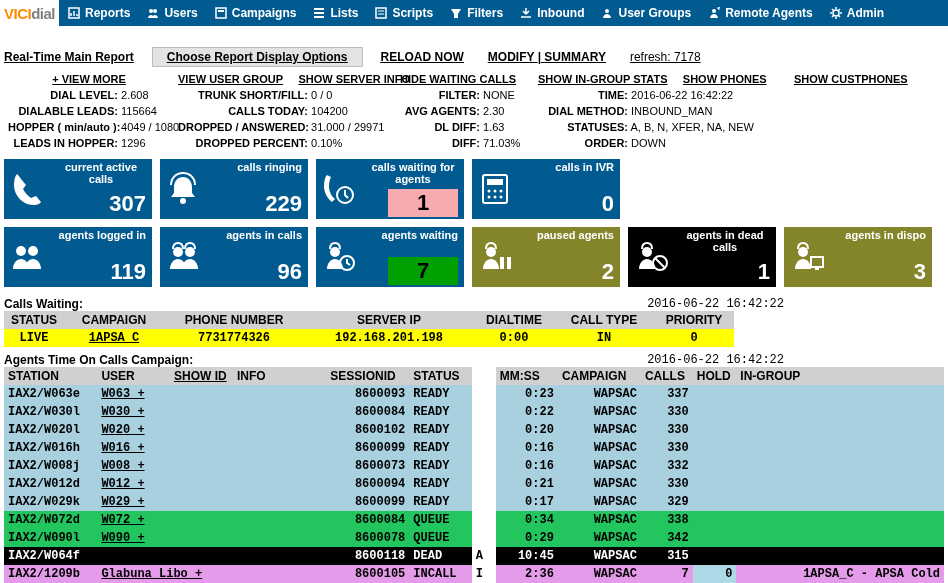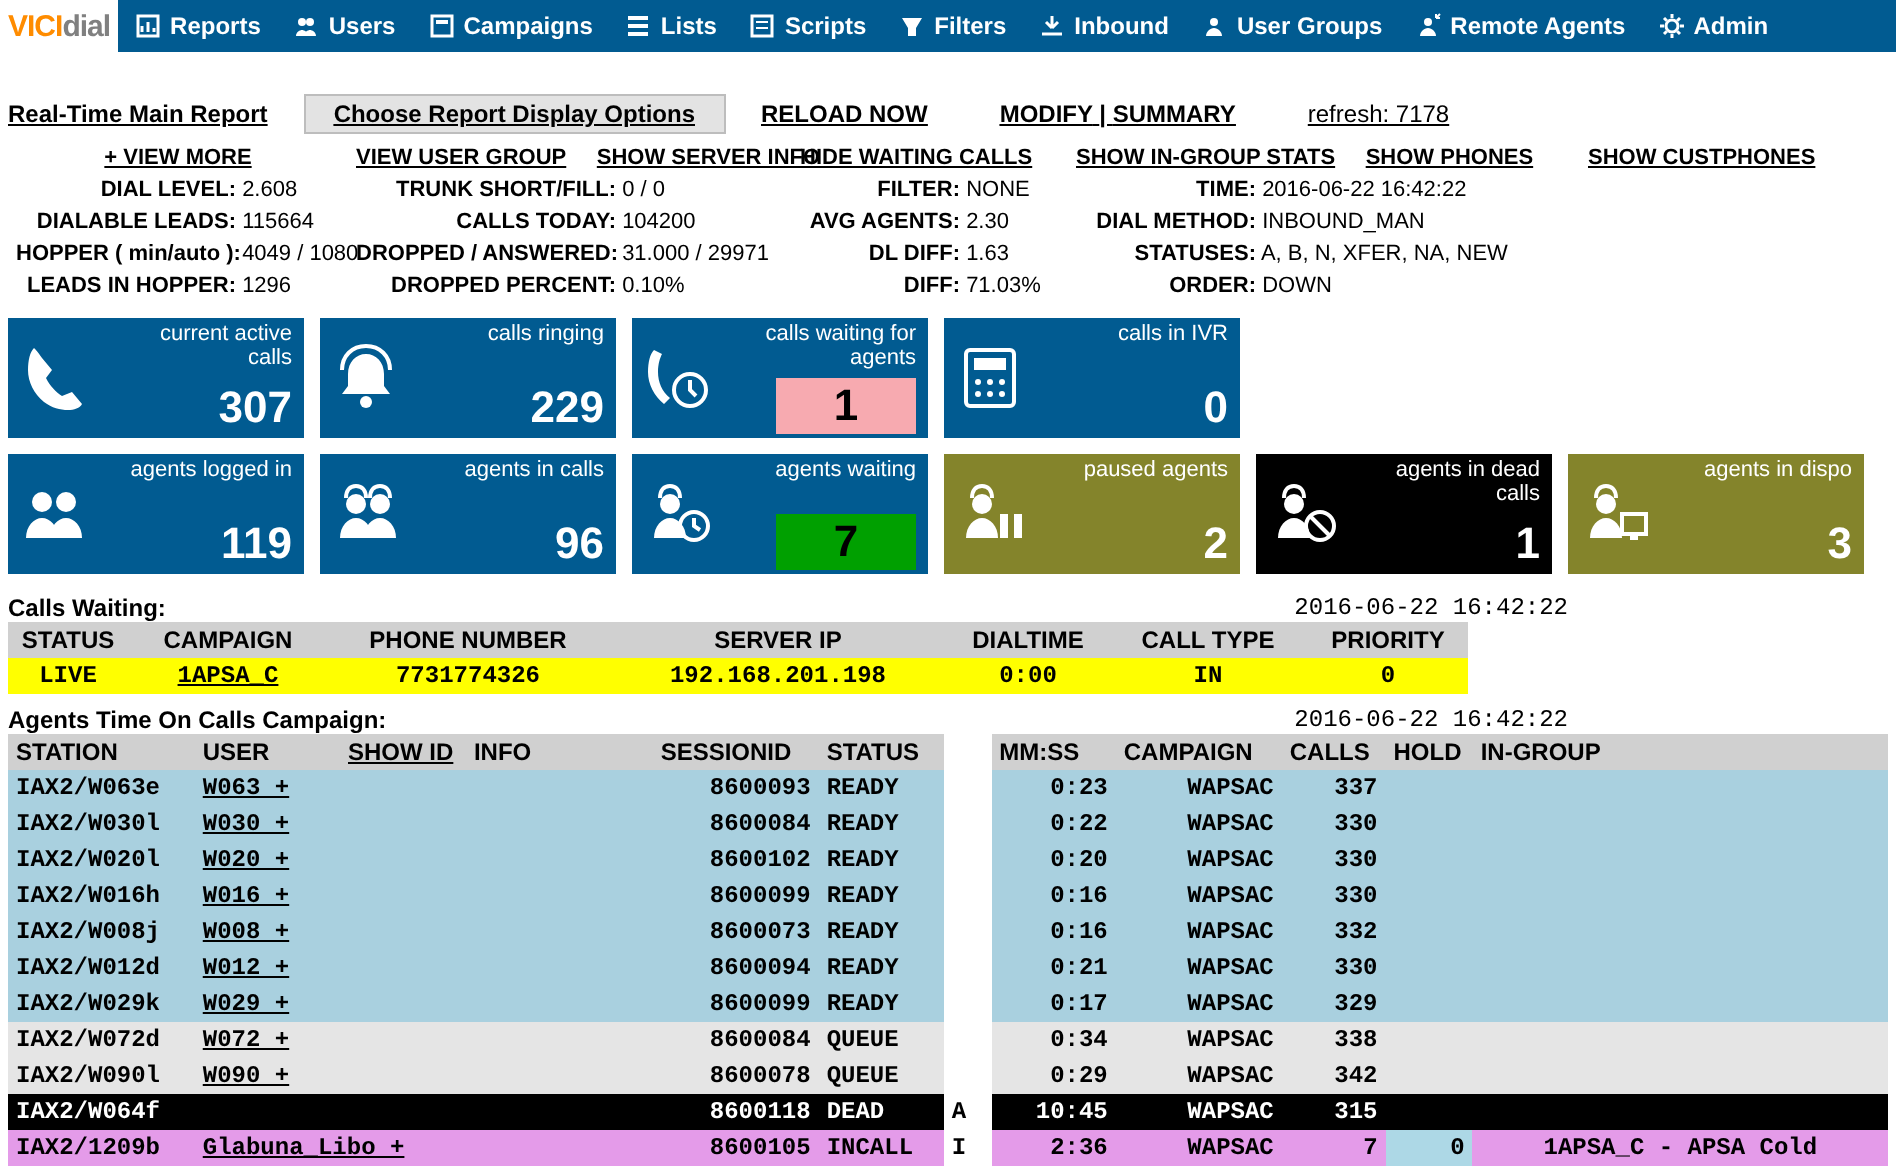--- a/index.html
+++ b/index.html
@@ -48,21 +48,21 @@
   
   .title-row {
     display: flex;
     align-items: baseline;
     gap: 18px;
     padding: 4px 6px 2px 4px;
     font-size: 12px;
     text-decoration: underline;
   }
   .report-title { font-weight: bold; color: #000; }
-  .title-links { display: flex; gap: 36px; align-items: baseline; font-weight: bold; margin-top: 20px; }
+  .title-links { display: flex; gap: 24px; align-items: baseline; font-weight: bold; margin-top: 20px; }
   .title-links a { color: #000; }
   .refresh-txt { font-weight: normal; color: #000; }
   .choose-btn {
     background: #e3e3e3;
     text-decoration: underline;
     padding: 2px 14px;
     border: 1px solid #bdbdbd;
     color: #000;
     font-weight: bold;
     display: inline-block;
@@ -106,23 +106,23 @@
   .tile-icon svg { width: 36px; height: 36px; fill: #fff; }
   .tile-body {
     flex: 1;
     display: flex;
     flex-direction: column;
     align-items: flex-end;
     padding: 2px 6px;
   }
   .tile-caption {
     font-size: 11px;
-    text-align: right;
+    text-align: center;
     line-height: 12px;
-    font-weight: normal;
+    font-weight: bold;
   }
   .tile-value {
     font-size: 22px;
     font-weight: bold;
     margin-top: auto;
   }
   .tile-value-box {
     width: 70px;
     text-align: center;
     padding: 1px 0;
@@ -180,28 +180,28 @@
     text-align: left;
     font-family: Arial;
     font-size: 12px;
     white-space: nowrap;
   }
   .tbl-agents td {
     padding: 2px 4px;
     white-space: nowrap;
   }
   .row-ready td.c { background: #a9d0df; }
-  .row-queue td.c { background: #e5e5e5; }
+  .row-queue td.c { background: #22c55e; }
   .row-dead td.c  { background: #000; color: #fff; }
   .row-incall td.c{ background: #e49be9; }
   .col-gap { background: #fff !important; width: 8px; padding:0 !important; }
   .num { text-align: right; }
   .ctr { text-align: center; }
   .incall-extra1 { background: #add8e6; text-align:right;}
-  .incall-extra2 { background: #e49be9; text-align:center;}
+  .incall-extra2 { background: #e49be9; text-align:right;}
 </style>
 </head>
 <body>
 
 <div class="topnav">
   <div class="logo">
     <span class="logo-vici">VICI</span>
       <span class="logo-dial">dial</span>
   </div>
   <div id="nav-items" style="display:flex;flex:1;">

